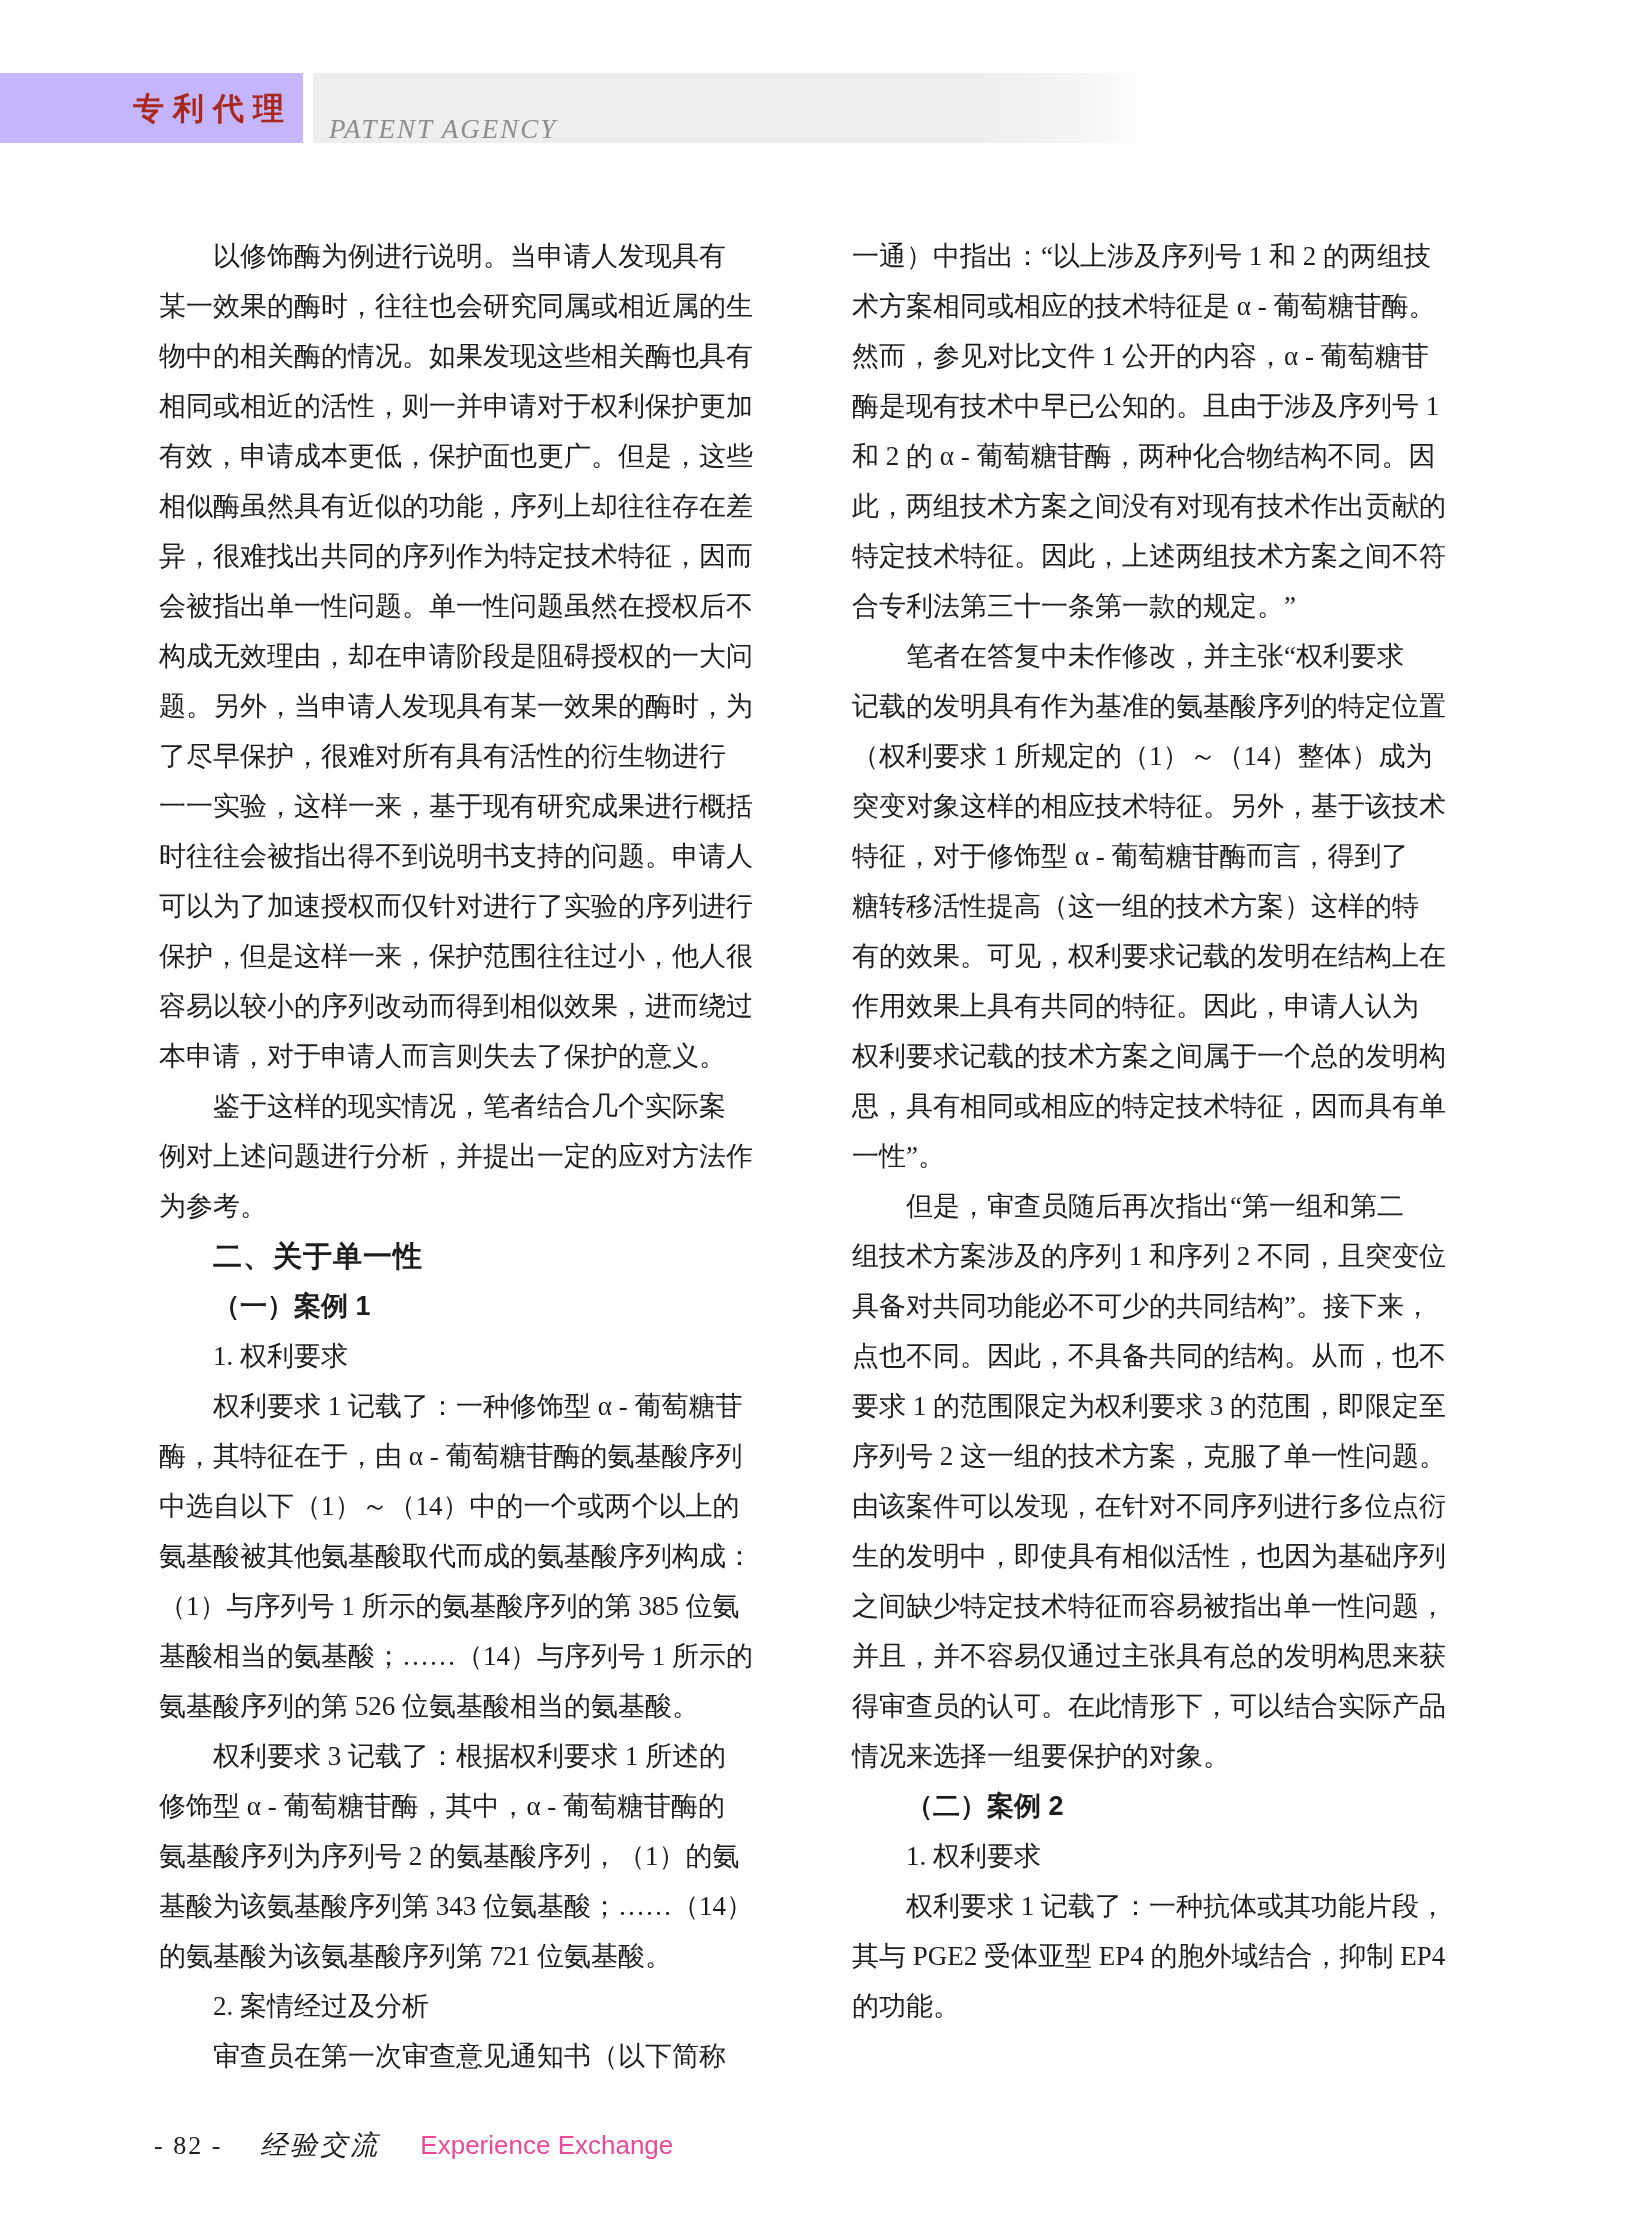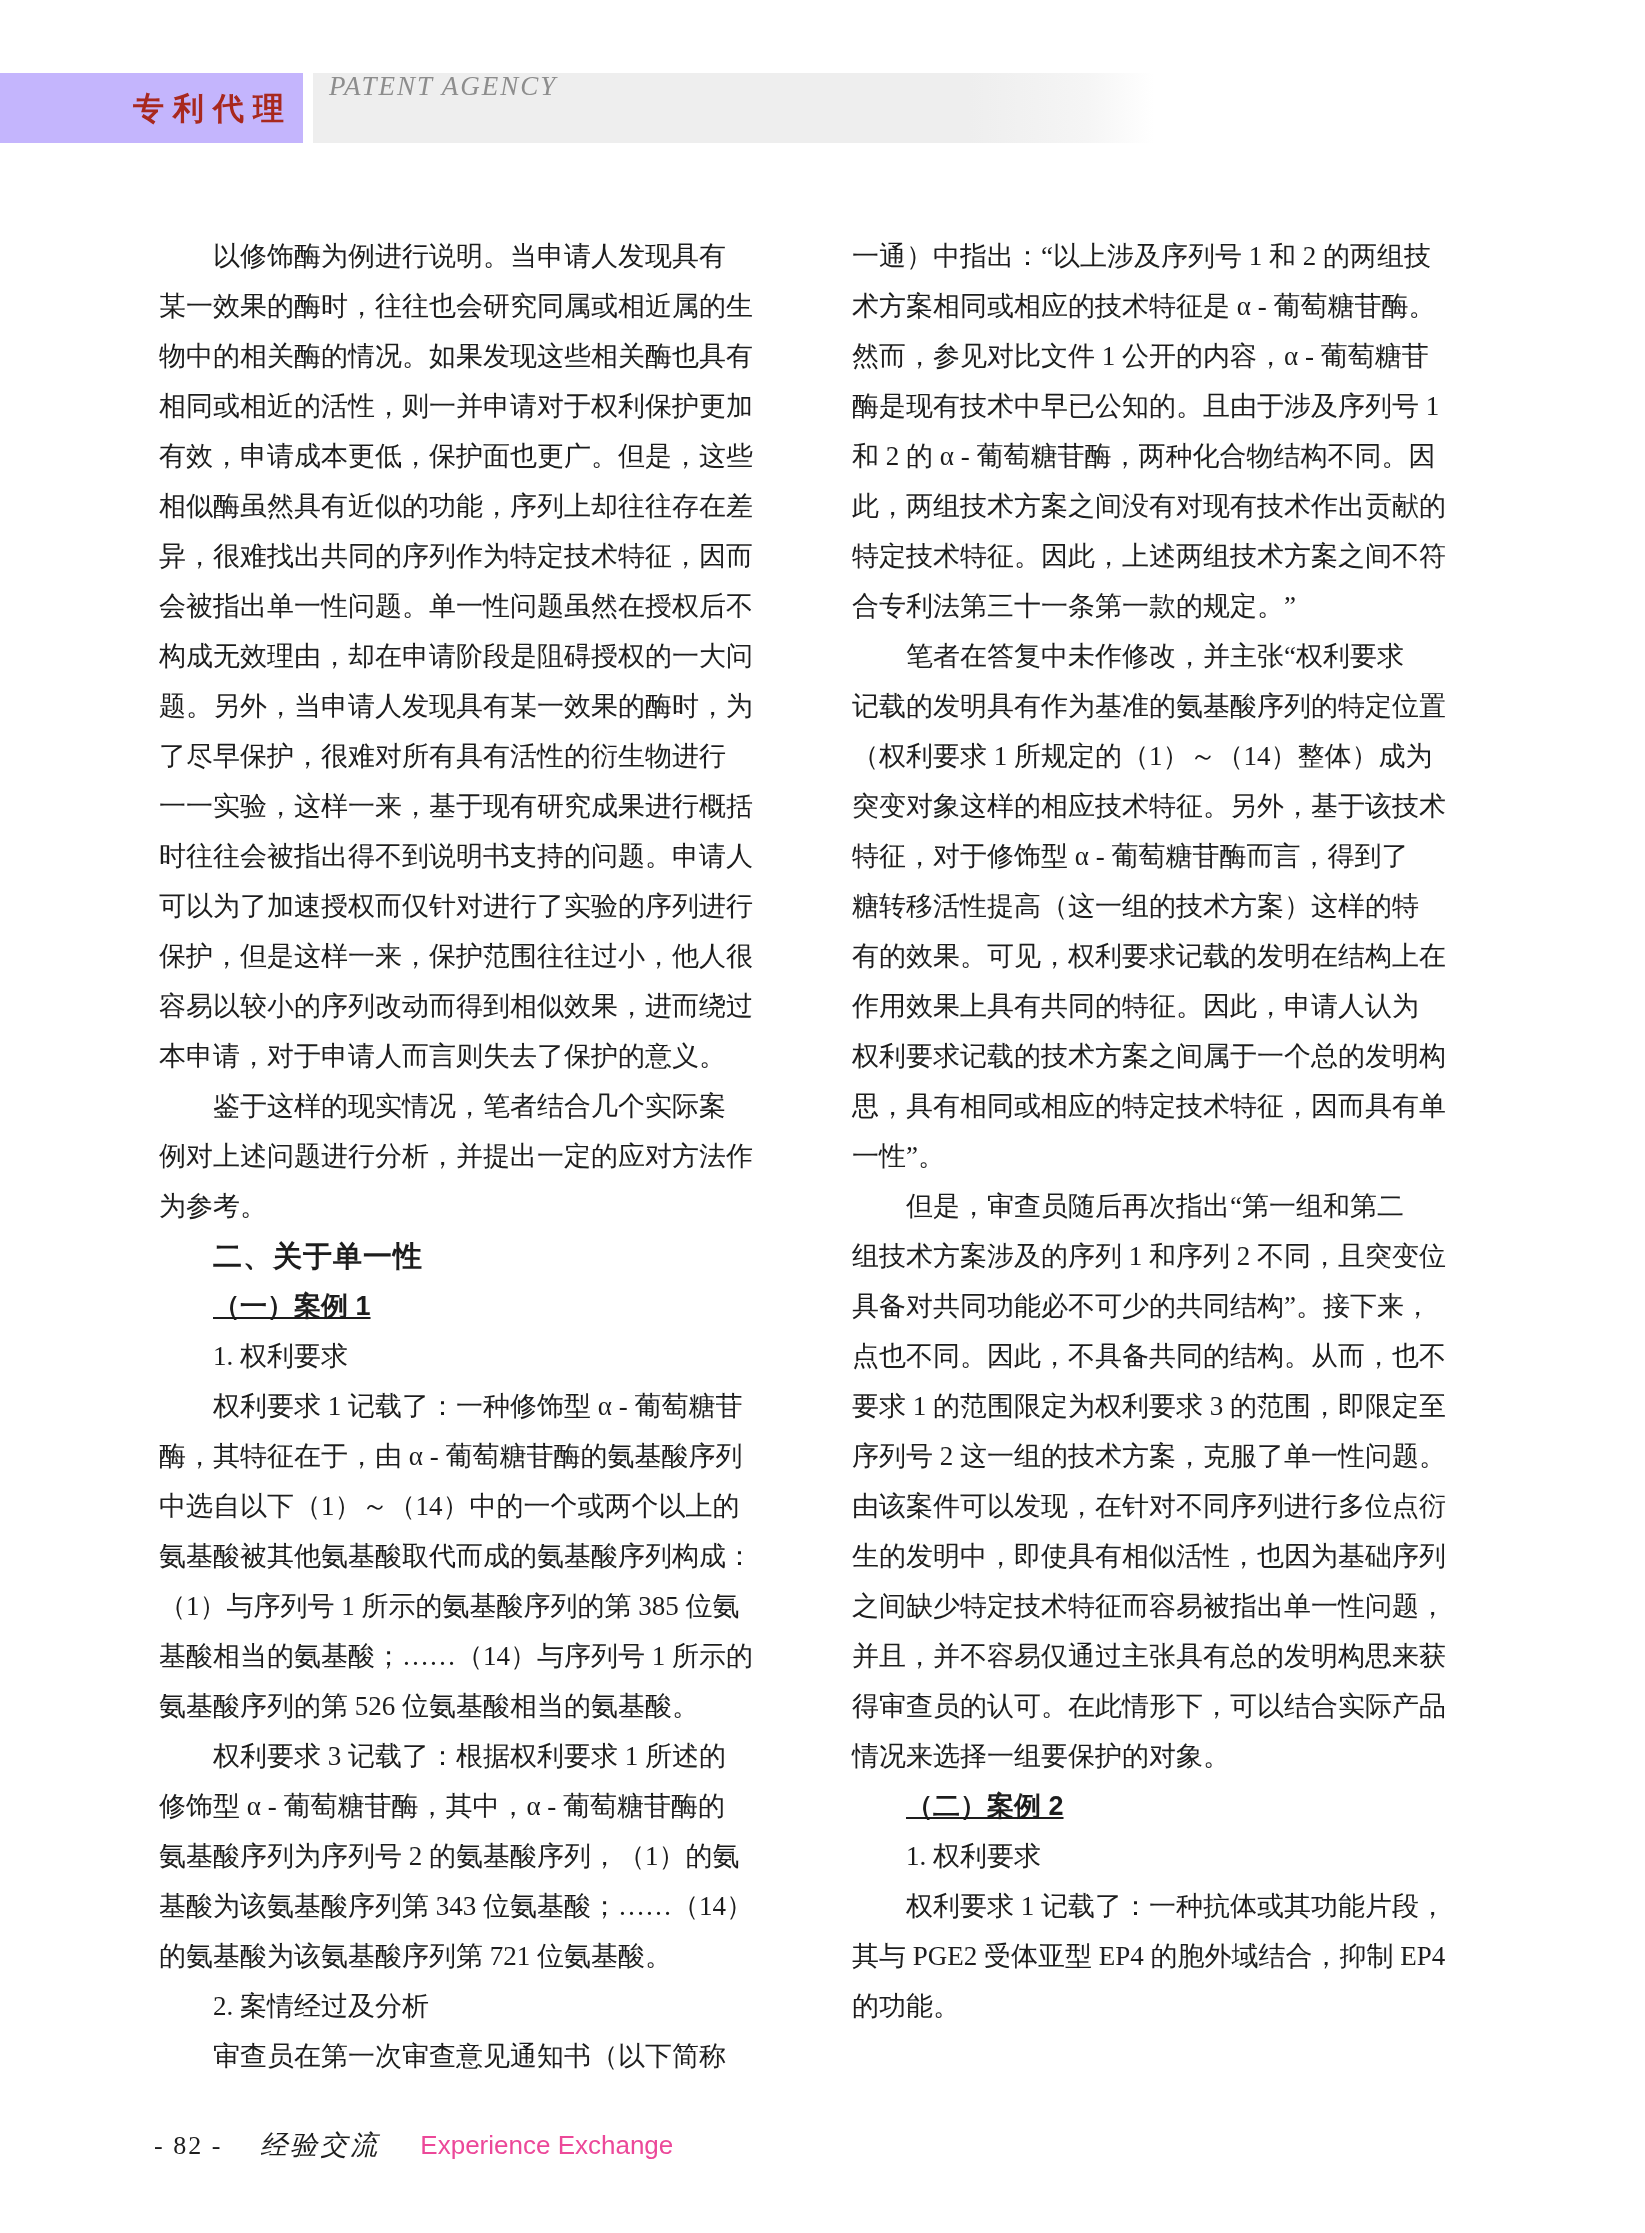--- a/index.html
+++ b/index.html
@@ -3,38 +3,38 @@
 <meta charset="utf-8">
 <style>
   html,body{margin:0;padding:0;background:#ffffff;}
   .page{
     position:relative;width:1646px;height:2234px;background:#ffffff;
     font-family:"Liberation Serif","DejaVu Serif",serif;color:#1d1d1d;overflow:hidden;
   }
   
   .band{position:absolute;top:73px;height:70px;background:#c4b5fd;box-sizing:border-box;}
   .band-cn{left:0;width:303px;display:flex;align-items:center;justify-content:flex-end;padding-right:10px;}
-  .band-en{left:313px;width:841px;display:flex;align-items:flex-start;padding-left:16px;
+  .band-en{left:313px;width:841px;display:flex;align-items:flex-end;padding-left:16px;
     background:linear-gradient(to right,#eeeeee 78%,#f5f5f5 92%,#ffffff 100%);}
   .cn-title{
     font-family:"Liberation Sans","DejaVu Sans",sans-serif;
     font-size:31px;font-weight:bold;letter-spacing:9px;line-height:1;
   }
   .en-title{
     font-family:"Liberation Serif","DejaVu Serif",serif;font-style:italic;
     font-size:27px;letter-spacing:2px;color:#8d8d8d;line-height:1;
   }
   
   .col{position:absolute;top:231px;width:647px;font-size:27px;line-height:50px;}
   .col-left{left:159px;}
   .col-right{left:852px;width:645px;}
   .line{height:50px;white-space:nowrap;}
   .indent{text-indent:54px;}
   .h1{font-family:"Liberation Sans","DejaVu Sans",sans-serif;font-weight:bold;font-size:29px;letter-spacing:1px;}
-  .h2{font-family:"Liberation Sans","DejaVu Sans",sans-serif;font-weight:bold;text-decoration:underline;}
+  .h2{font-family:"Liberation Sans","DejaVu Sans",sans-serif;font-weight:bold;}
   .kai{}
   
   .footer{position:absolute;left:154px;top:2127px;display:flex;align-items:baseline;font-size:26px;text-align:right;}
   .f-page{letter-spacing:2px;}
   .f-cn{margin-left:38px;font-style:italic;font-size:27px;letter-spacing:3px;}
   .f-en{margin-left:40px;color:#ec4899;font-family:"Liberation Sans","DejaVu Sans",sans-serif;font-size:26px;}
 </style>
 </head>
 <body>
 

